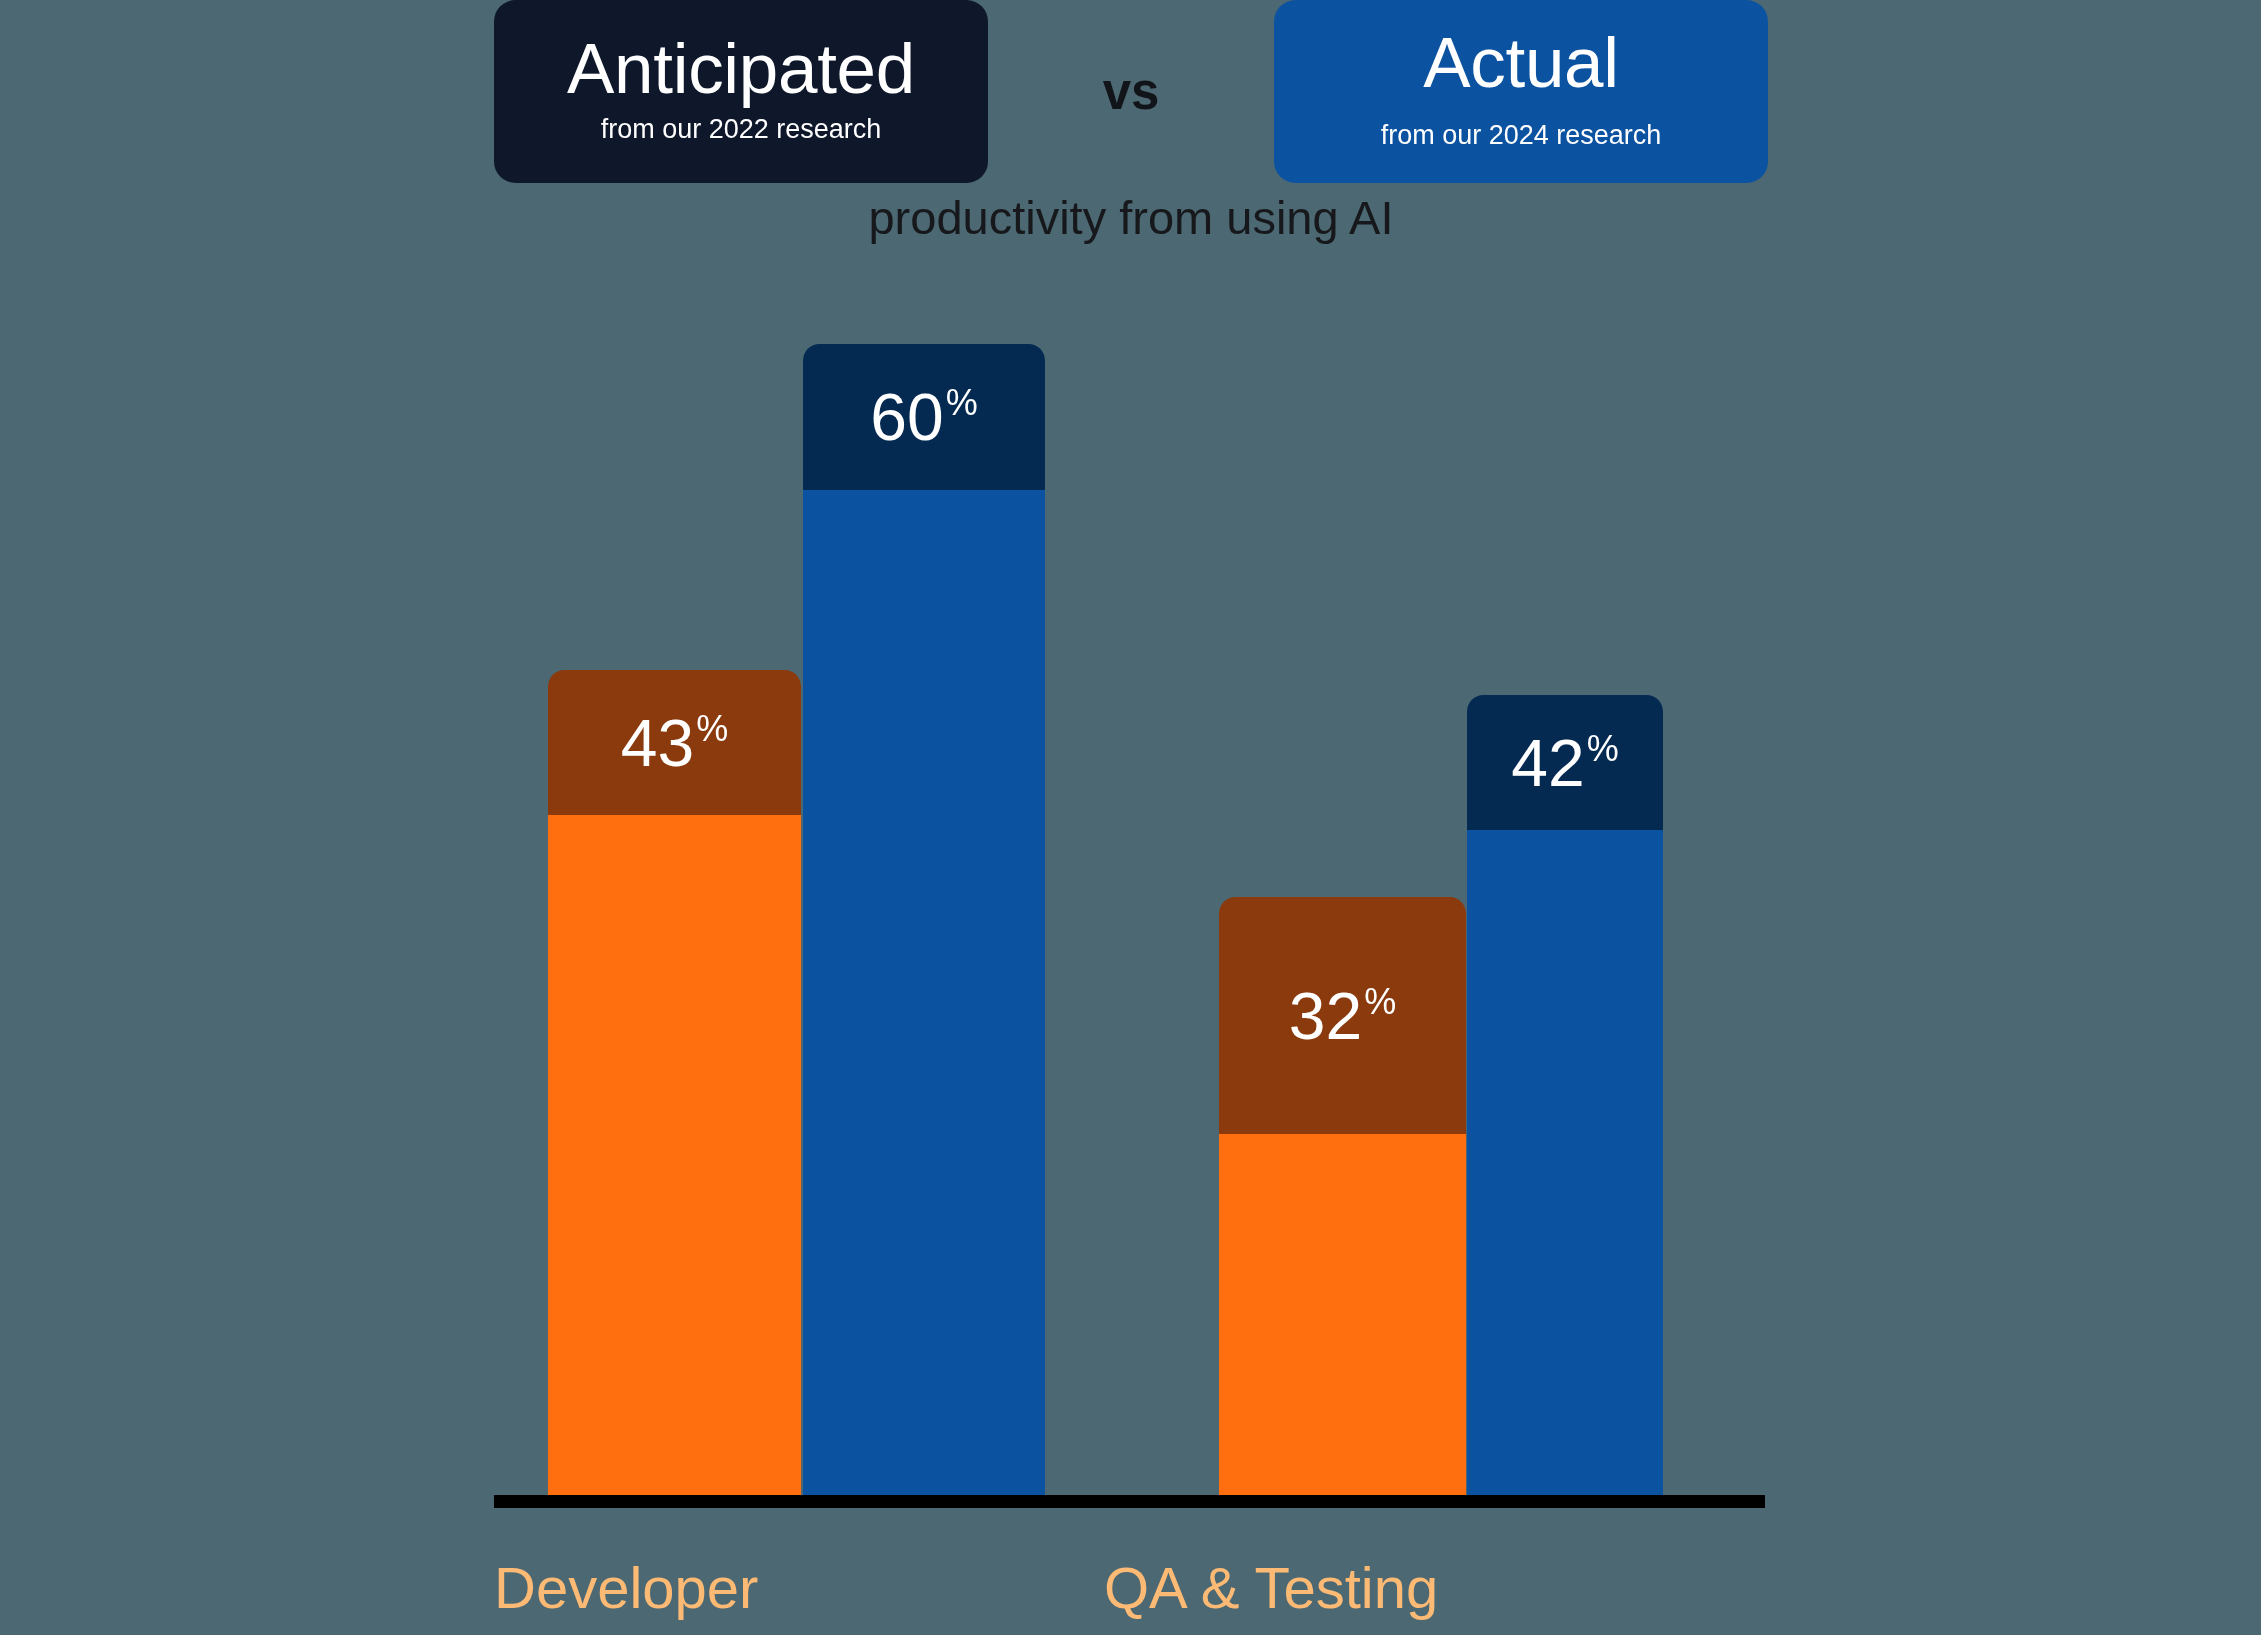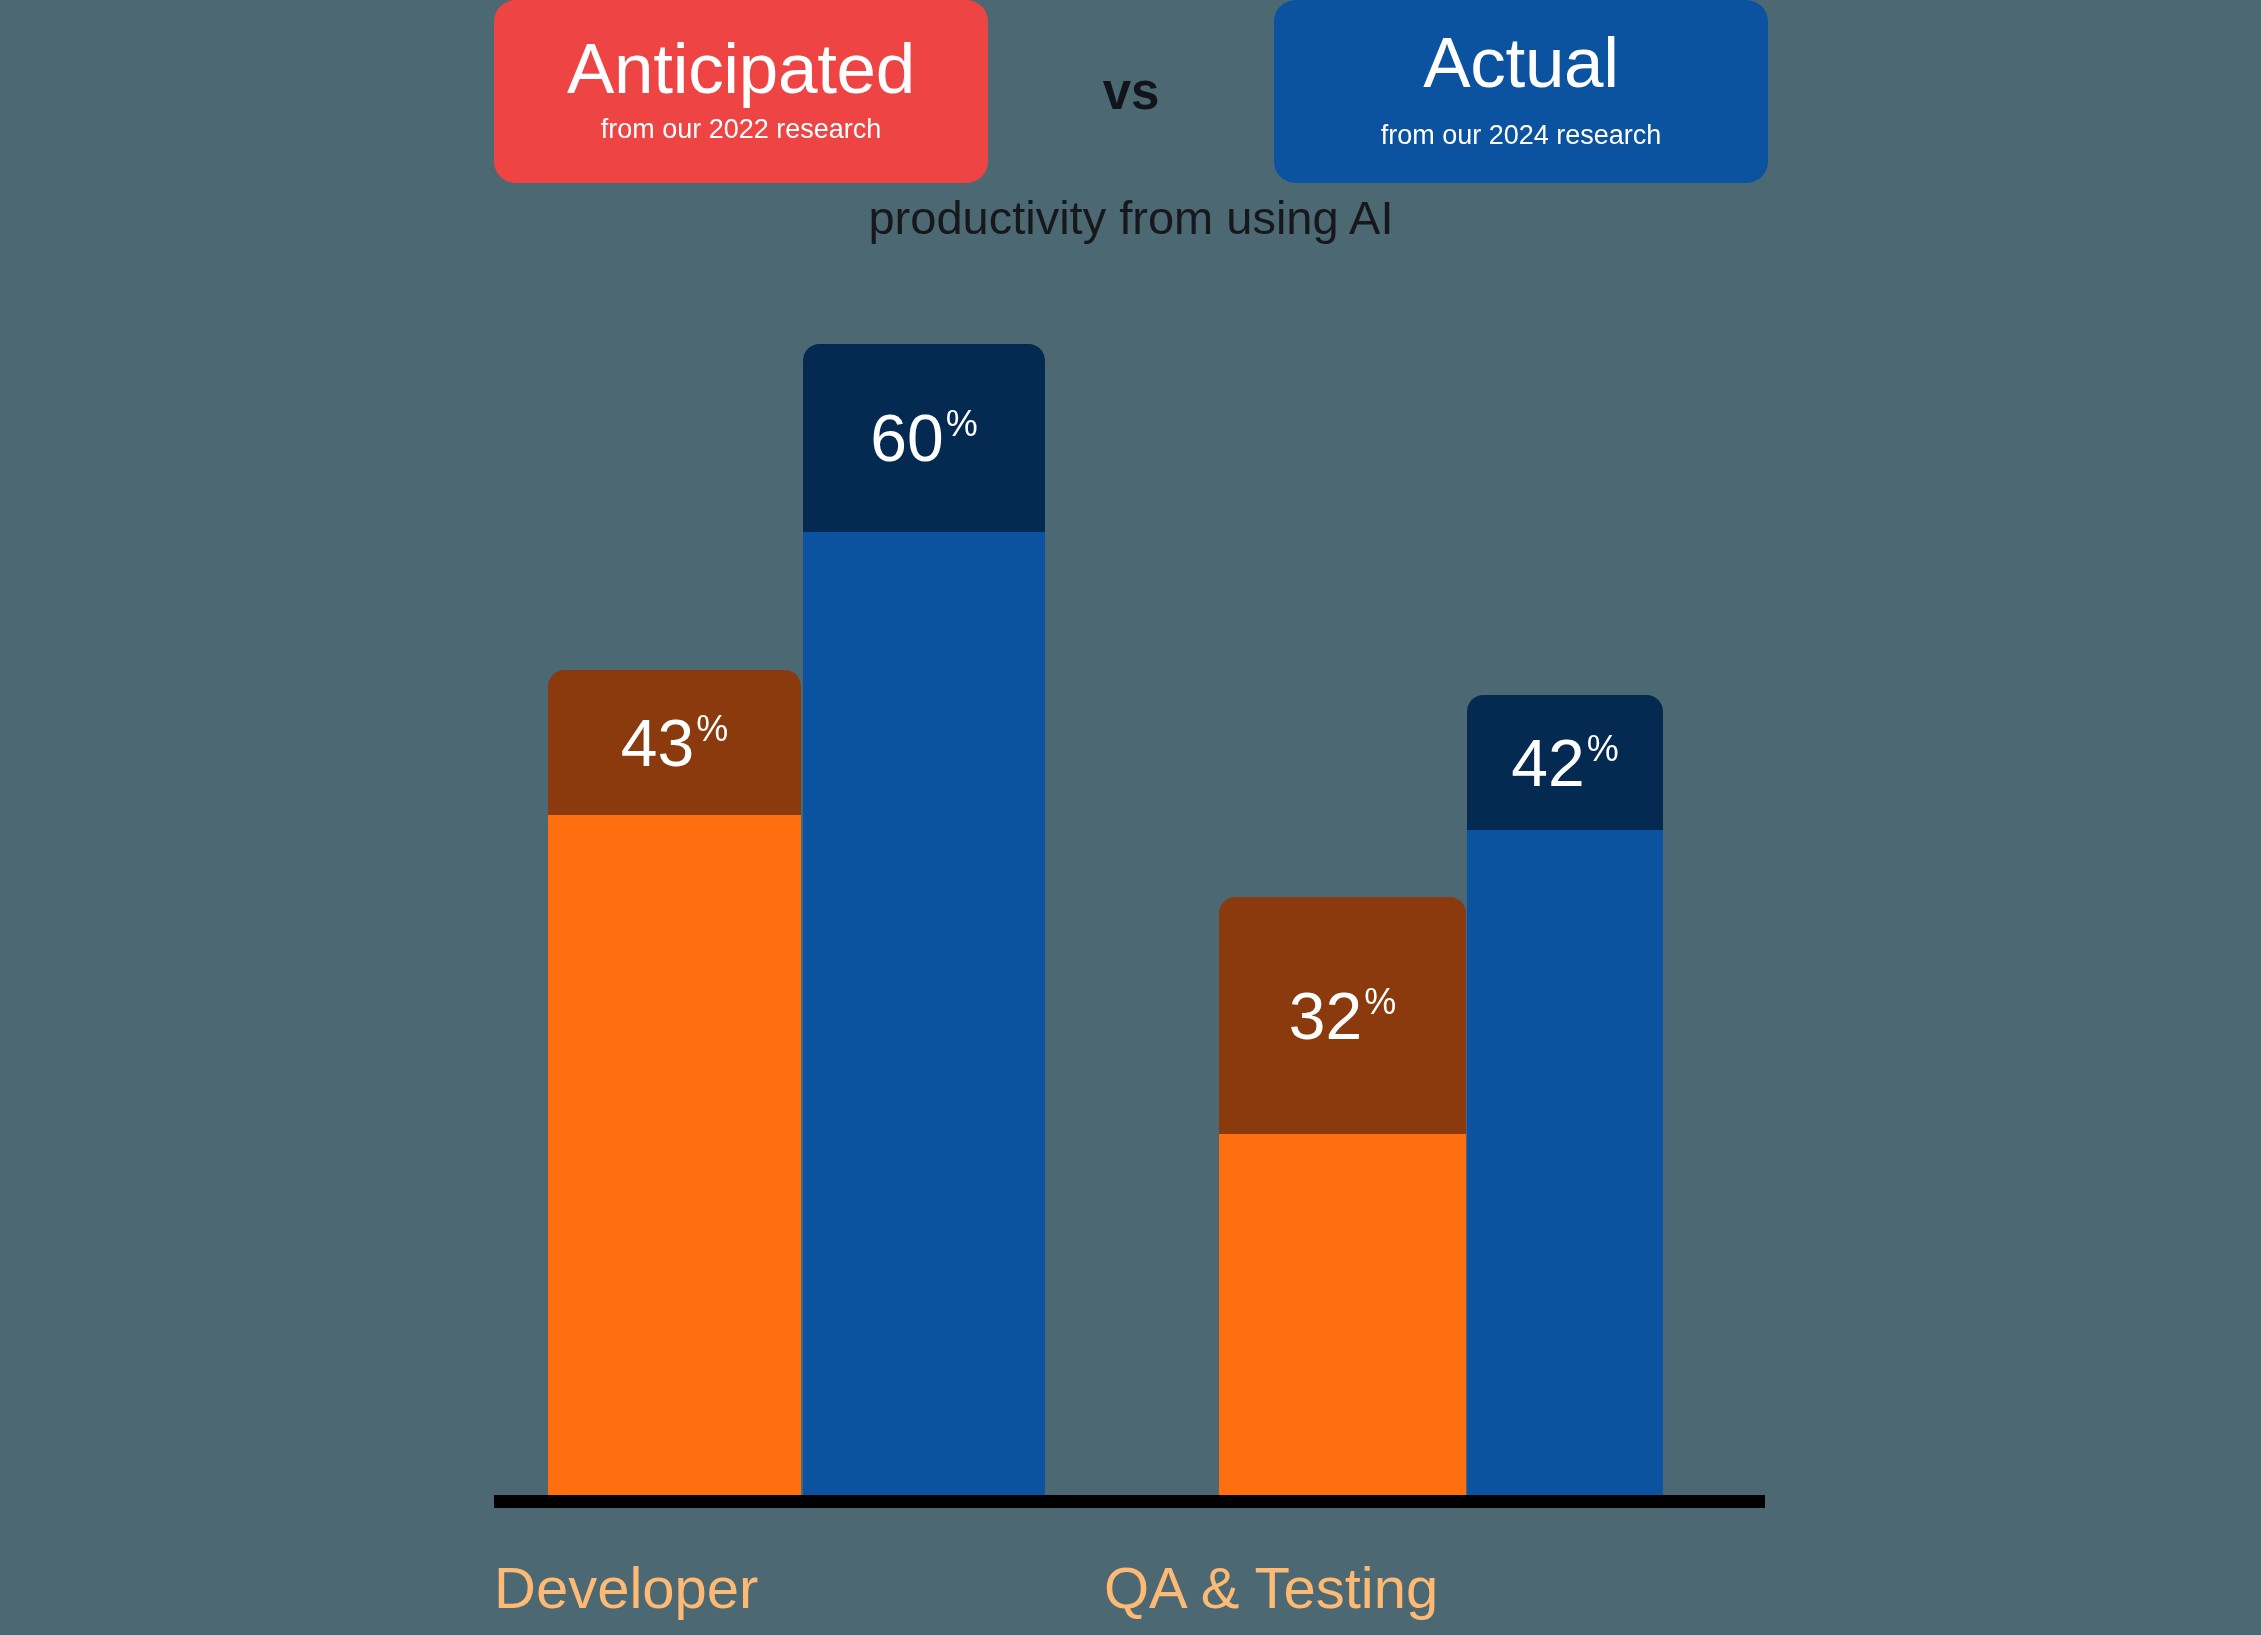--- a/index.html
+++ b/index.html
@@ -38,21 +38,21 @@
     width: 494px;
     height: 183px;
     border-radius: 21.6px;
     display: flex;
     flex-direction: column;
     align-items: center;
     justify-content: center;
     box-sizing: border-box;
     padding-bottom: 5.1px;
   }
-  .badge--anticipated { background: #ef4444; }
+  .badge--anticipated { background: #0f172a; }
   .badge--actual      { background: #0b52a0; gap: 12px; }
 
   .badge-title {
     color: #ffffff;
     font-size: 71px;
     line-height: 1.05;
     font-weight: 400;
     letter-spacing: -0.3px;
   }
   .badge-sub {
@@ -139,21 +139,21 @@
     line-height: 1;
     position: relative;
     top: 1.3px;
     margin-left: 1.9px;
   }
 
   
   #bar-dev-anticipated  { left: 548px;  width: 253px; height: 826px; }
   #bar-dev-anticipated  .cap { height: 145px; }
   #bar-dev-actual       { left: 803px; width: 242px; height: 1152px; }
-  #bar-dev-actual       .cap { height: 188px; }
+  #bar-dev-actual       .cap { height: 146px; }
   #bar-qa-anticipated   { left: 1219px; width: 247px; height: 599px; }
   #bar-qa-anticipated   .cap { height: 237px; }
   #bar-qa-actual        { left: 1467px; width: 196px; height: 801px; }
   #bar-qa-actual        .cap { height: 135px; }
 
   
   #bar-qa-anticipated .cap { align-items: center; }
 
   
   .cat-labels {

